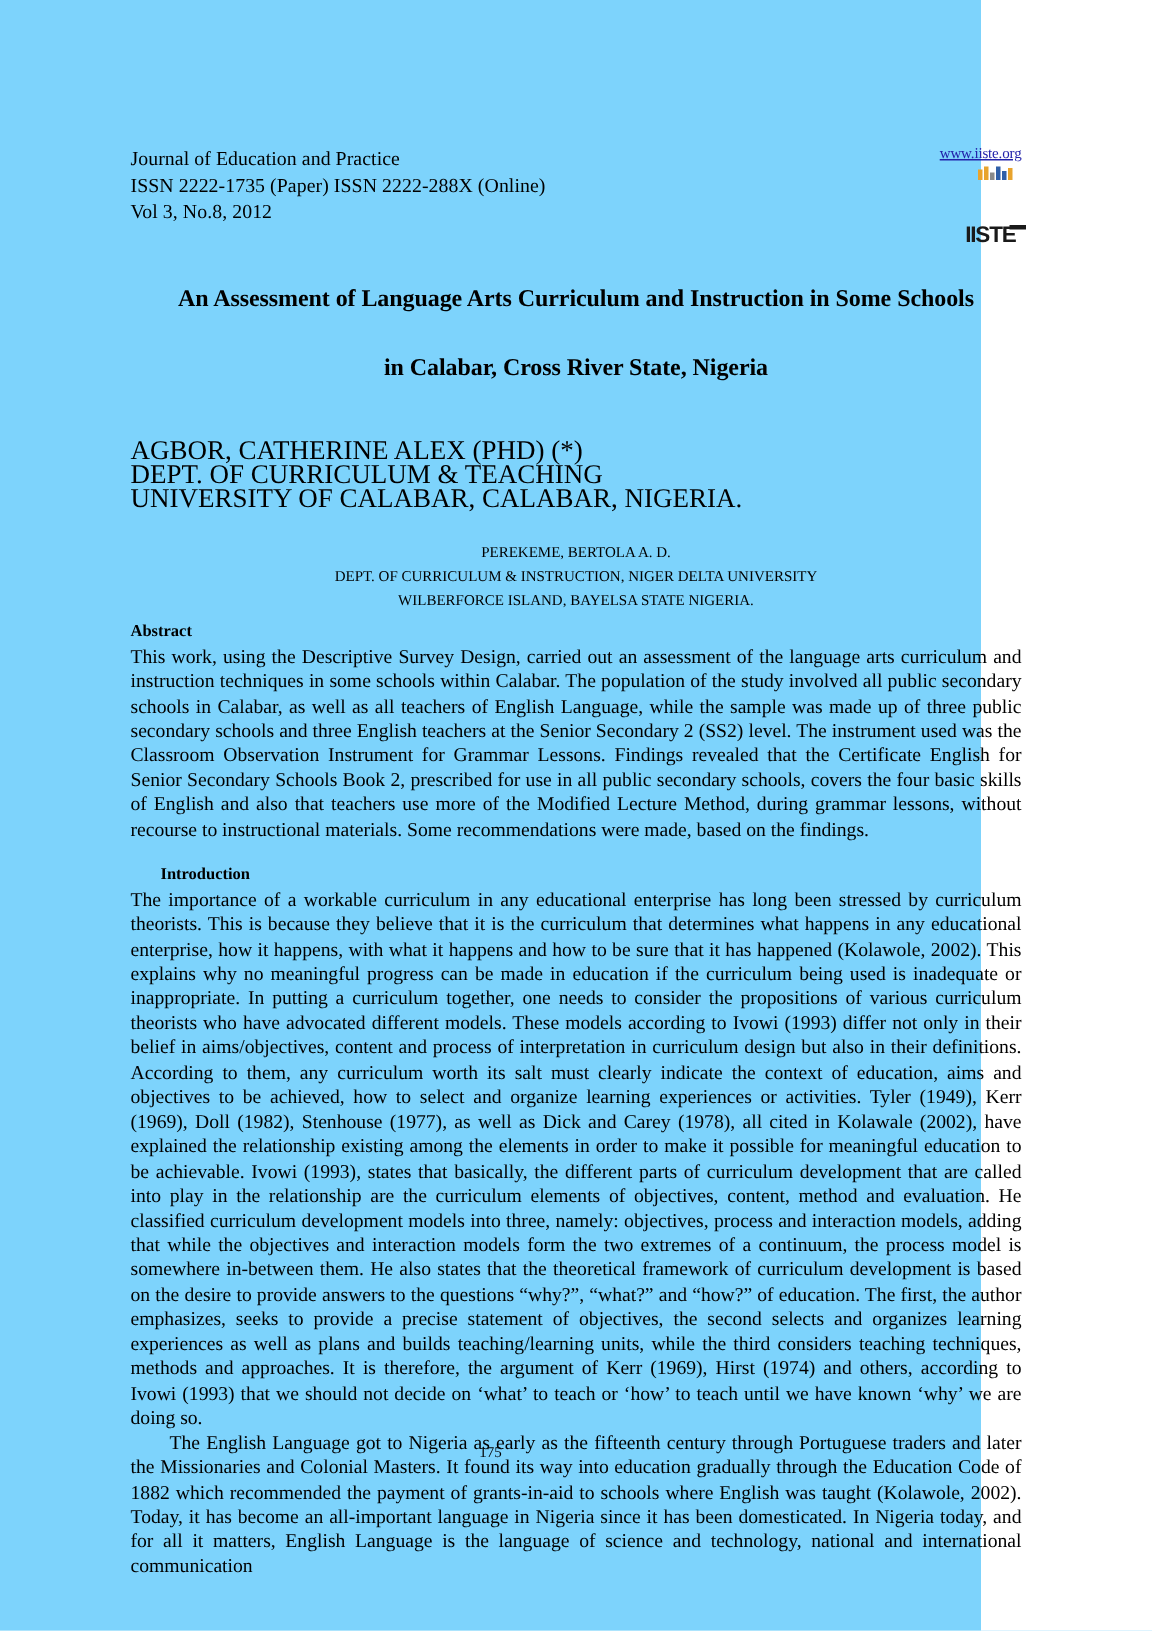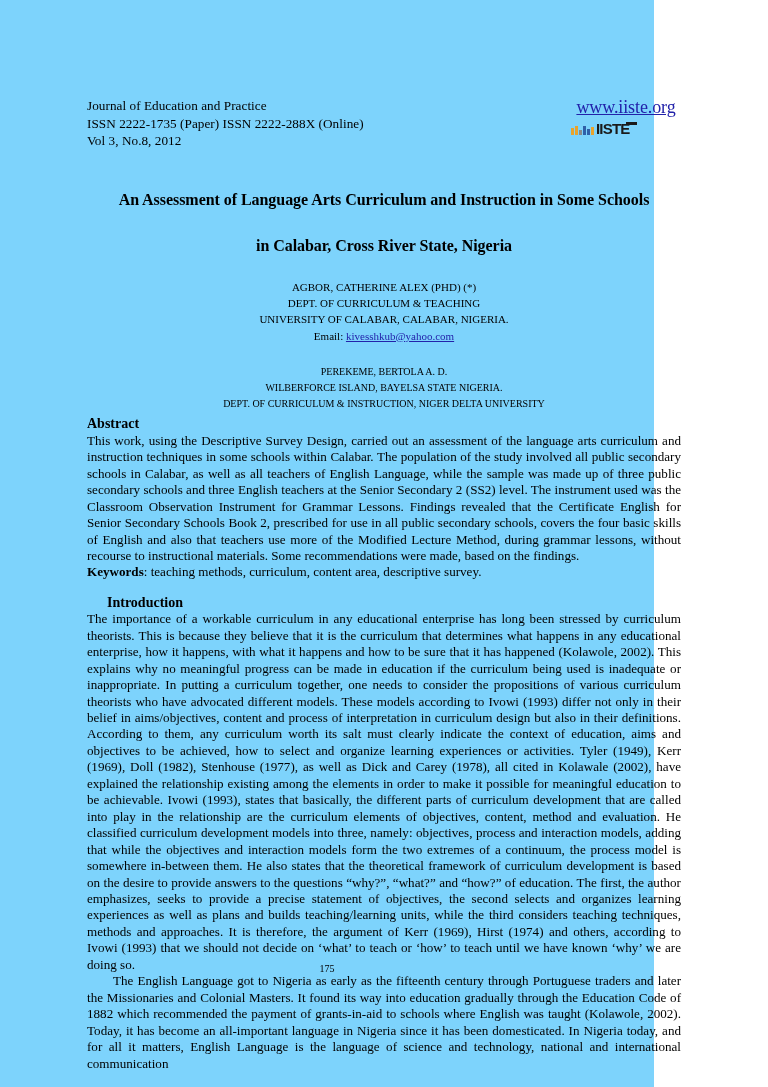--- a/index.html
+++ b/index.html
@@ -43,33 +43,34 @@
   }
   .masthead-left div { white-space: nowrap; }
   .masthead-right {
     position: absolute;
     right: 0;
     top: 0;
     text-align: center;
     width: 110px;
   }
   .site-link {
-    font-size: 18px;
+    font-size: 10px;
     color: #2222aa;
     text-decoration: underline;
     display: block;
-    text-align: center;
+    text-align: right;
     letter-spacing: -0.1px;
   }
   .logo {
     margin-top: 3px;
     display: flex;
-    flex-direction: row;
+    flex-direction: column;
     align-items: flex-end;
     padding-right: 4px;
+    gap: 28px;
   }
   .logo-bars {
     display: flex;
     align-items: flex-end;
     gap: 1px;
     height: 9px;
     margin-bottom: 1px;
     margin-right: 2px;
   }
   .logo-bars i {
@@ -105,42 +106,42 @@
     line-height: 19px;
     letter-spacing: -0.05px;
   }
   .title-line.second {
     margin-top: 27px;
     text-align: center;
   }
 
   
   .authors {
-    text-align: center;
-    margin-top: 24px;
-    font-size: 11px;
+    text-align: left;
+    margin-top: 37px;
+    font-size: 18px;
     line-height: 16.2px;
   }
   .authors .line { white-space: nowrap; }
   .email-line { margin-top: 0; }
   .email-link {
     color: #2222aa;
     text-decoration: underline;
   }
   .authors-second {
     text-align: center;
     margin-top: 20px;
     font-size: 10px;
     line-height: 16.2px;
   }
 
   
   .section-head {
     font-weight: bold;
-    font-size: 14px;
+    font-size: 11px;
     line-height: 16.4px;
     margin-top: 10px;
   }
   .para {
     font-size: 13.1px;
     line-height: 16.45px;
     text-align: justify;
     text-justify: inter-word;
     margin: 0;
     hyphens: none;
@@ -194,32 +195,30 @@
 
     <div class="title-block">
       <div class="title-line">An Assessment of Language Arts Curriculum and Instruction in Some Schools</div>
       <div class="title-line second">in Calabar, Cross River State, Nigeria</div>
     </div>
 
     <div class="authors">
       <div class="line">AGBOR, CATHERINE ALEX (PHD) (*)</div>
       <div class="line">DEPT. OF CURRICULUM &amp; TEACHING</div>
       <div class="line">UNIVERSITY OF CALABAR, CALABAR, NIGERIA.</div>
-      <div class="line email-line"><span>Email:</span> <a class="email-link" href="#">kivesshkub@yahoo.com</a></div>
     </div>
 
     <div class="authors-second">
       <div class="line">PEREKEME, BERTOLA A. D.</div>
+      <div class="line">DEPT. OF CURRICULUM &amp; INSTRUCTION, NIGER DELTA UNIVERSITY</div>
       <div class="line">WILBERFORCE ISLAND, BAYELSA STATE NIGERIA.</div>
-      <div class="line">DEPT. OF CURRICULUM &amp; INSTRUCTION, NIGER DELTA UNIVERSITY</div>
     </div>
 
     <div class="section-head" style="margin-top:4px;">Abstract</div>
     <p class="para tight">This work, using the Descriptive Survey Design, carried out an assessment of the language arts curriculum and instruction techniques in some schools within Calabar. The population of the study involved all public secondary schools in Calabar, as well as all teachers of English Language, while the sample was made up of three public secondary schools and three English teachers at the Senior Secondary 2 (SS2) level. The instrument used was the Classroom Observation Instrument for Grammar Lessons. Findings revealed that the Certificate English for Senior Secondary Schools Book 2, prescribed for use in all public secondary schools, covers the four basic skills of English and also that teachers use more of the Modified Lecture Method, during grammar lessons, without recourse to instructional materials. Some recommendations were made, based on the findings.</p>
-    <p class="para tight"><span class="kw-label">Keywords</span><span>: teaching methods, curriculum, content area, descriptive survey.</span></p>
 
     <div class="section-head gap-before">Introduction</div>
     <p class="para tight">The importance of a workable curriculum in any educational enterprise has long been stressed by curriculum theorists. This is because they believe that it is the curriculum that determines what happens in any educational enterprise, how it happens, with what it happens and how to be sure that it has happened (Kolawole, 2002). This explains why no meaningful progress can be made in education if the curriculum being used is inadequate or inappropriate. In putting a curriculum together, one needs to consider the propositions of various curriculum theorists who have advocated different models. These models according to Ivowi (1993) differ not only in their belief in aims/objectives, content and process of interpretation in curriculum design but also in their definitions. According to them, any curriculum worth its salt must clearly indicate the context of education, aims and objectives to be achieved, how to select and organize learning experiences or activities. Tyler (1949), Kerr (1969), Doll (1982), Stenhouse (1977), as well as Dick and Carey (1978), all cited in Kolawale (2002), have explained the relationship existing among the elements in order to make it possible for meaningful education to be achievable. Ivowi (1993), states that basically, the different parts of curriculum development that are called into play in the relationship are the curriculum elements of objectives, content, method and evaluation. He classified curriculum development models into three, namely: objectives, process and interaction models, adding that while the objectives and interaction models form the two extremes of a continuum, the process model is somewhere in-between them. He also states that the theoretical framework of curriculum development is based on the desire to provide answers to the questions “why?”, “what?” and “how?” of education. The first, the author emphasizes, seeks to provide a precise statement of objectives, the second selects and organizes learning experiences as well as plans and builds teaching/learning units, while the third considers teaching techniques, methods and approaches. It is therefore, the argument of Kerr (1969), Hirst (1974) and others, according to Ivowi (1993) that we should not decide on ‘what’ to teach or ‘how’ to teach until we have known ‘why’ we are doing so.</p>
     <p class="para indent tight">The English Language got to Nigeria as early as the fifteenth century through Portuguese traders and later the Missionaries and Colonial Masters. It found its way into education gradually through the Education Code of 1882 which recommended the payment of grants-in-aid to schools where English was taught (Kolawole, 2002). Today, it has become an all-important language in Nigeria since it has been domesticated. In Nigeria today, and for all it matters, English Language is the language of science and technology, national and international communication</p>
 
   </div>
 
   <div class="page-number">175</div>
 </div>
 

